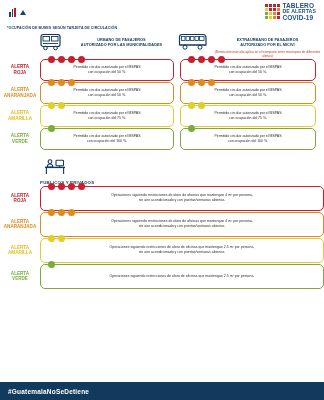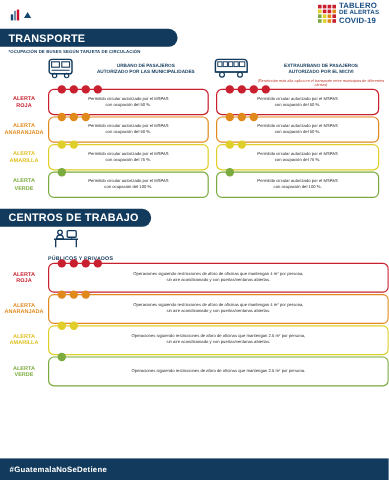--- a/index.html
+++ b/index.html
@@ -147,23 +147,20 @@
       </div>
     <div class="logo-text">
       <div class="lt1">TABLERO</div>
       <div class="lt2">DE ALERTAS</div>
       <div class="lt3">COVID-19</div>
     </div>
   </div>
 </div>
 
 <div>
-  <div class="banner">
-    <span class="banner-title">TRANSPORTE</span>
-  </div>
   <div class="banner-sub">*OCUPACIÓN DE BUSES SEGÚN TARJETA DE CIRCULACIÓN</div>
 
   <div class="cols">
     <div class="colhead c1">
       <span class="bus-ico">
         <svg width="22" height="18" viewBox="0 0 22 18">
           <rect x="1" y="1.5" width="19" height="12" rx="2.2" fill="none" stroke="#123a5c" stroke-width="1.2"></rect>
           <rect x="3" y="3.5" width="6.5" height="4.5" fill="none" stroke="#123a5c" stroke-width="0.9"></rect>
           <rect x="11.5" y="3.5" width="6.5" height="4.5" fill="none" stroke="#123a5c" stroke-width="0.9"></rect>
           <line x1="3" y1="10.5" x2="18" y2="10.5" stroke="#123a5c" stroke-width="0.9"></line>
@@ -292,23 +289,20 @@
             </div>
           <div class="card-txt">Permitido circular autorizado por el MSPAS<br>con ocupación del 100 %.</div>
         </div>
       </div>
     </div>
 
   </div>
 </div>
 
 <div class="ct-wrap">
-  <div class="banner small">
-    <span class="banner-title">CENTROS DE TRABAJO</span>
-  </div>
 
   <div class="ct-head">
     <span class="desk-ico">
       <svg width="22" height="16" viewBox="0 0 22 16">
         <circle cx="6" cy="2.6" r="1.9" fill="none" stroke="#123a5c" stroke-width="1.1"></circle>
         <path d="M3.2 8 Q3.2 5 6 5 Q8.8 5 8.8 8 Z" fill="none" stroke="#123a5c" stroke-width="1.1"></path>
         <rect x="12" y="1.2" width="7.5" height="5.5" rx="0.8" fill="none" stroke="#123a5c" stroke-width="1.1"></rect>
         <line x1="15.7" y1="6.7" x2="15.7" y2="8" stroke="#123a5c" stroke-width="1.1"></line>
         <line x1="1" y1="8.4" x2="21" y2="8.4" stroke="#123a5c" stroke-width="1.4"></line>
         <line x1="2.4" y1="8.4" x2="2.4" y2="15" stroke="#123a5c" stroke-width="1.1"></line>

